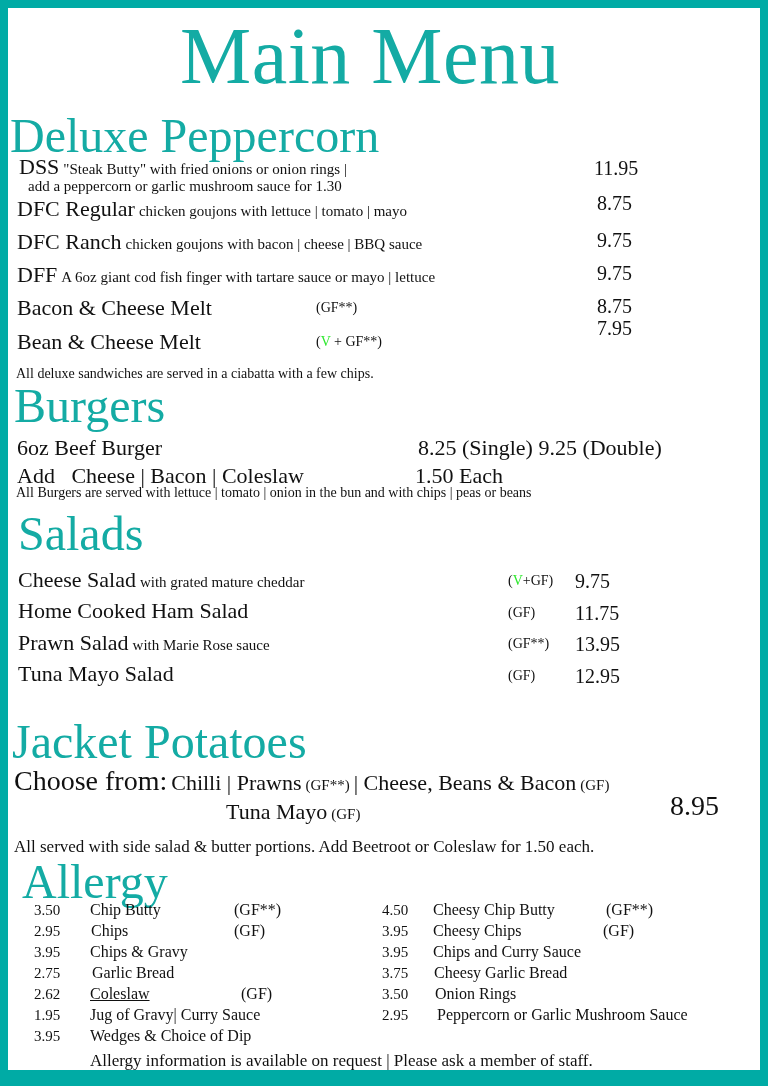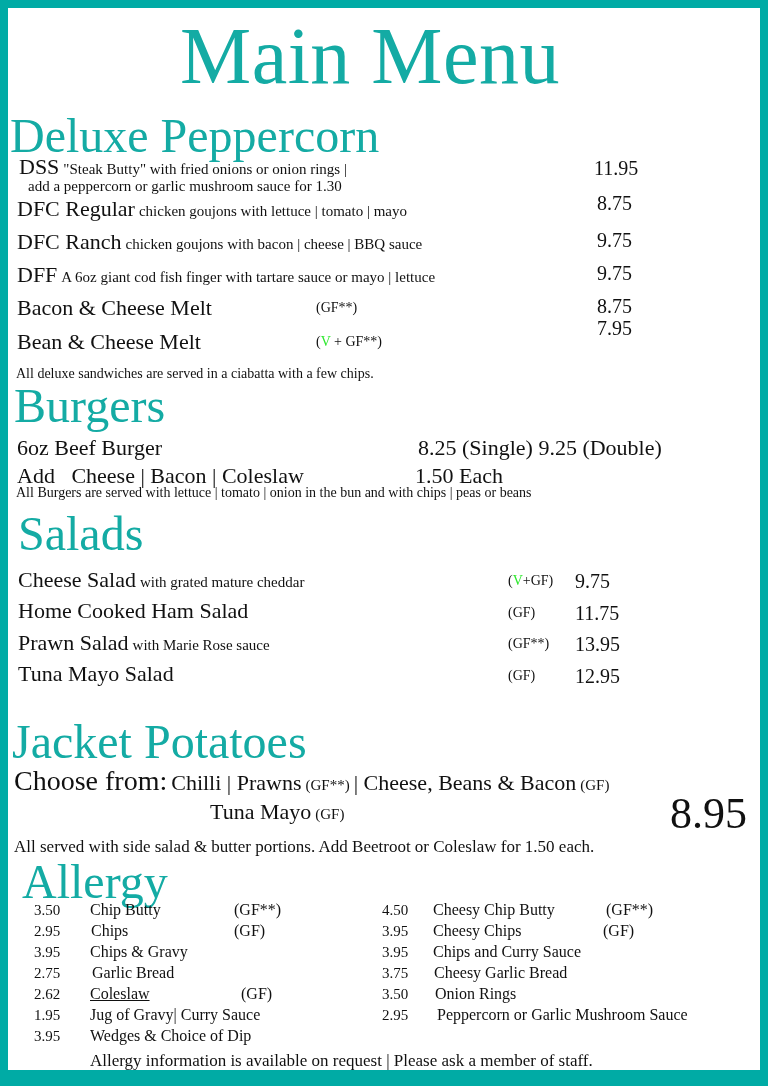--- a/index.html
+++ b/index.html
@@ -96,24 +96,24 @@
 
   <div class="abs teal h1" style="left:4px;top:710px;">Jacket Potatoes</div>
   <div class="abs" style="left:6px;top:759px;">
     <span style="font-size:28px;">Choose from:</span>
     <span style="font-size:22px;">Chilli | Prawns</span>
     <span style="font-size:15px;">(GF**)</span>
     <span style="font-size:22px;">| Cheese, Beans &amp; Bacon</span>
     <span style="font-size:15px;">(GF)</span>
   </div>
   <div class="abs" style="left:202px;top:793px;">
-    <span style="font-size:22px;">Tuna Mayo</span>
+    <span style="font-size:22px;margin-left:16px;">Tuna Mayo</span>
     <span style="font-size:15px;">(GF)</span>
   </div>
-  <div class="abs" style="left:662px;top:784px;font-size:44px;">8.95</div>
+  <div class="abs" style="left:662px;top:784px;font-size:28px;">8.95</div>
   <div class="abs" style="left:6px;top:830px;font-size:17px;text-align:center;">All served with side salad &amp; butter portions. Add Beetroot or Coleslaw for 1.50 each.</div>
 
   <div class="abs teal h1" style="left:14px;top:850px;">Allergy</div>
 
   <div class="abs exp" style="left:26px;top:895px;">3.50</div>
   <div class="abs ex" style="left:82px;top:894px;">Chip Butty</div>
   <div class="abs ex" style="left:226px;top:894px;">(GF**)</div>
 
   <div class="abs exp" style="left:26px;top:916px;">2.95</div>
   <div class="abs ex" style="left:83px;top:915px;">Chips</div>

